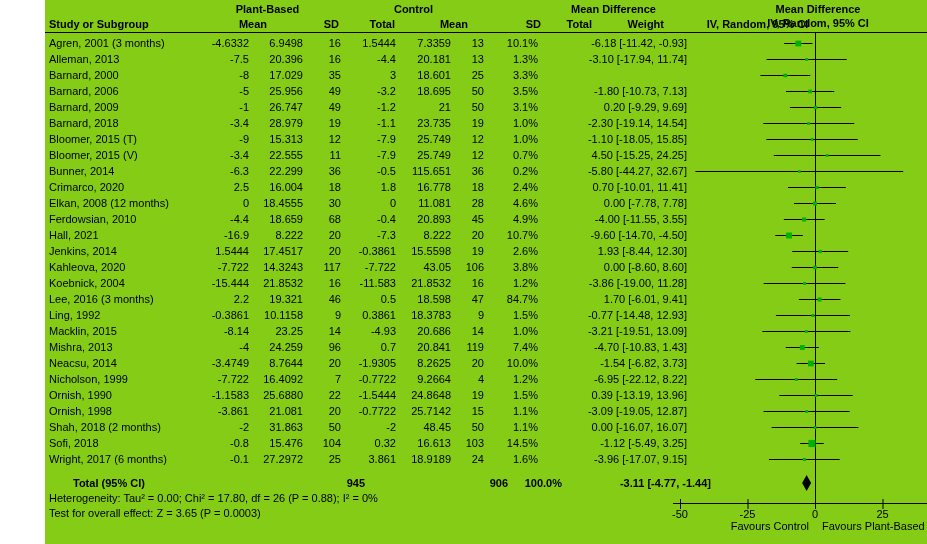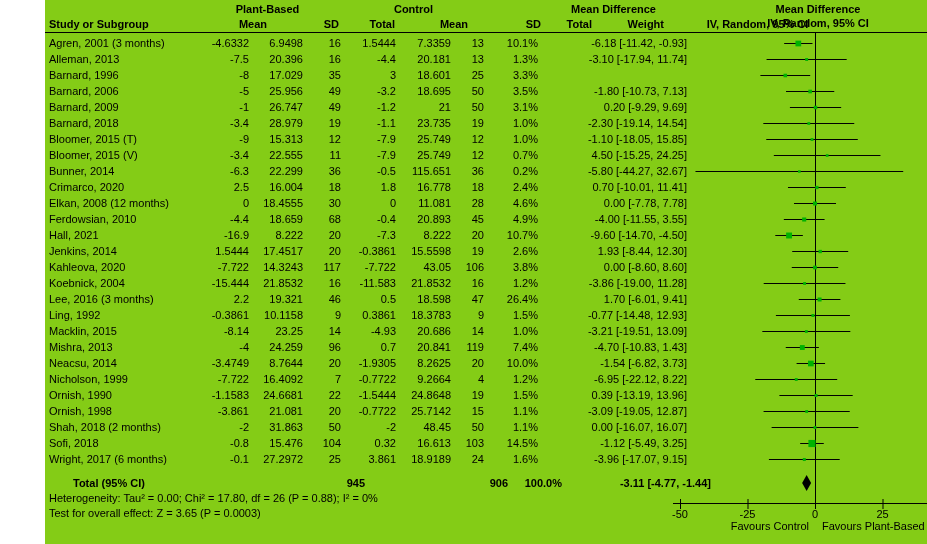--- a/index.html
+++ b/index.html
@@ -85,21 +85,21 @@
         <span>-7.5</span>
         <span>20.396</span>
         <span>16</span>
         <span>-4.4</span>
         <span>20.181</span>
         <span>13</span>
         <span>1.3%</span>
         <span>-3.10 [-17.94, 11.74]</span>
       </div>
       <div class="grid">
-        <span>Barnard, 1996</span>
+        <span>Barnard, 2000</span>
         <span>-8</span>
         <span>17.029</span>
         <span>35</span>
         <span>3</span>
         <span>18.601</span>
         <span>25</span>
         <span>3.3%</span>
       </div>
       <div class="grid">
         <span>Barnard, 2006</span>
@@ -245,21 +245,21 @@
         <span>-3.86 [-19.00, 11.28]</span>
       </div>
       <div class="grid">
         <span>Lee, 2016 (3 months)</span>
         <span>2.2</span>
         <span>19.321</span>
         <span>46</span>
         <span>0.5</span>
         <span>18.598</span>
         <span>47</span>
-        <span>26.4%</span>
+        <span>84.7%</span>
         <span>1.70 [-6.01, 9.41]</span>
       </div>
       <div class="grid">
         <span>Ling, 1992</span>
         <span>-0.3861</span>
         <span>10.1158</span>
         <span>9</span>
         <span>0.3861</span>
         <span>18.3783</span>
         <span>9</span>
@@ -306,21 +306,21 @@
         <span>7</span>
         <span>-0.7722</span>
         <span>9.2664</span>
         <span>4</span>
         <span>1.2%</span>
         <span>-6.95 [-22.12, 8.22]</span>
       </div>
       <div class="grid">
         <span>Ornish, 1990</span>
         <span>-1.1583</span>
-        <span>24.6681</span>
+        <span>25.6880</span>
         <span>22</span>
         <span>-1.5444</span>
         <span>24.8648</span>
         <span>19</span>
         <span>1.5%</span>
         <span>0.39 [-13.19, 13.96]</span>
       </div>
       <div class="grid">
         <span>Ornish, 1998</span>
         <span>-3.861</span>

